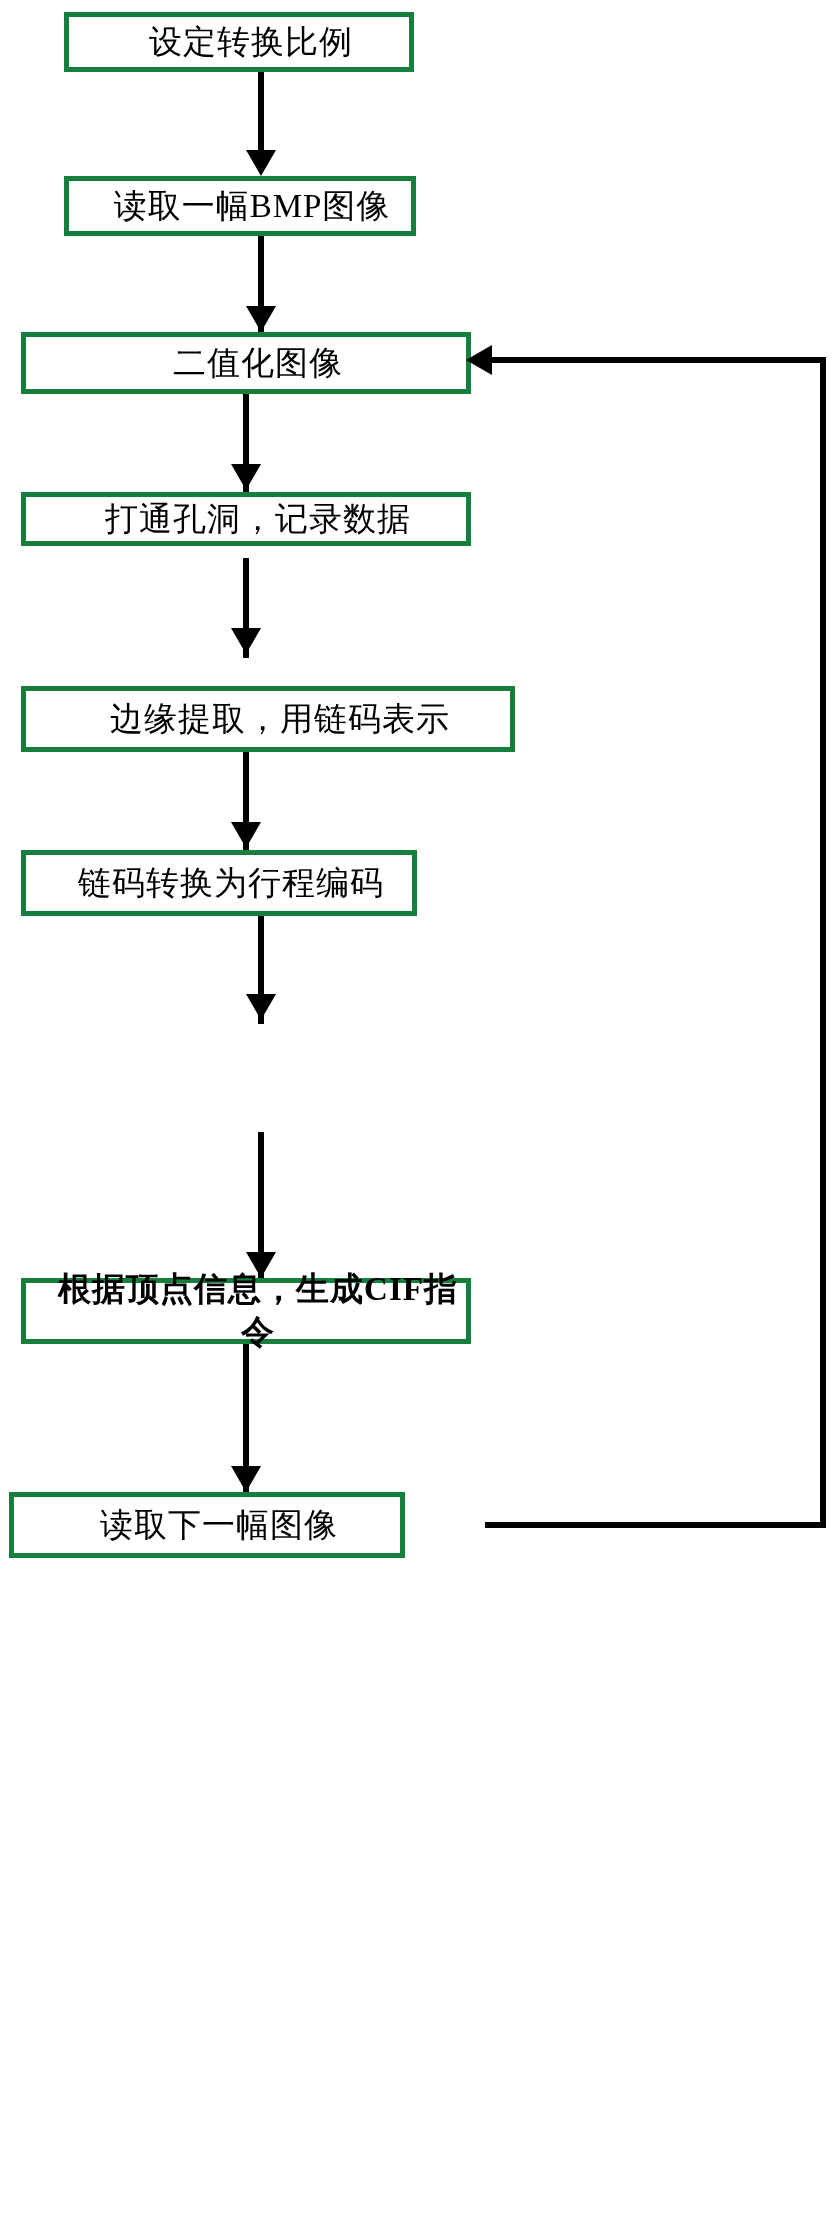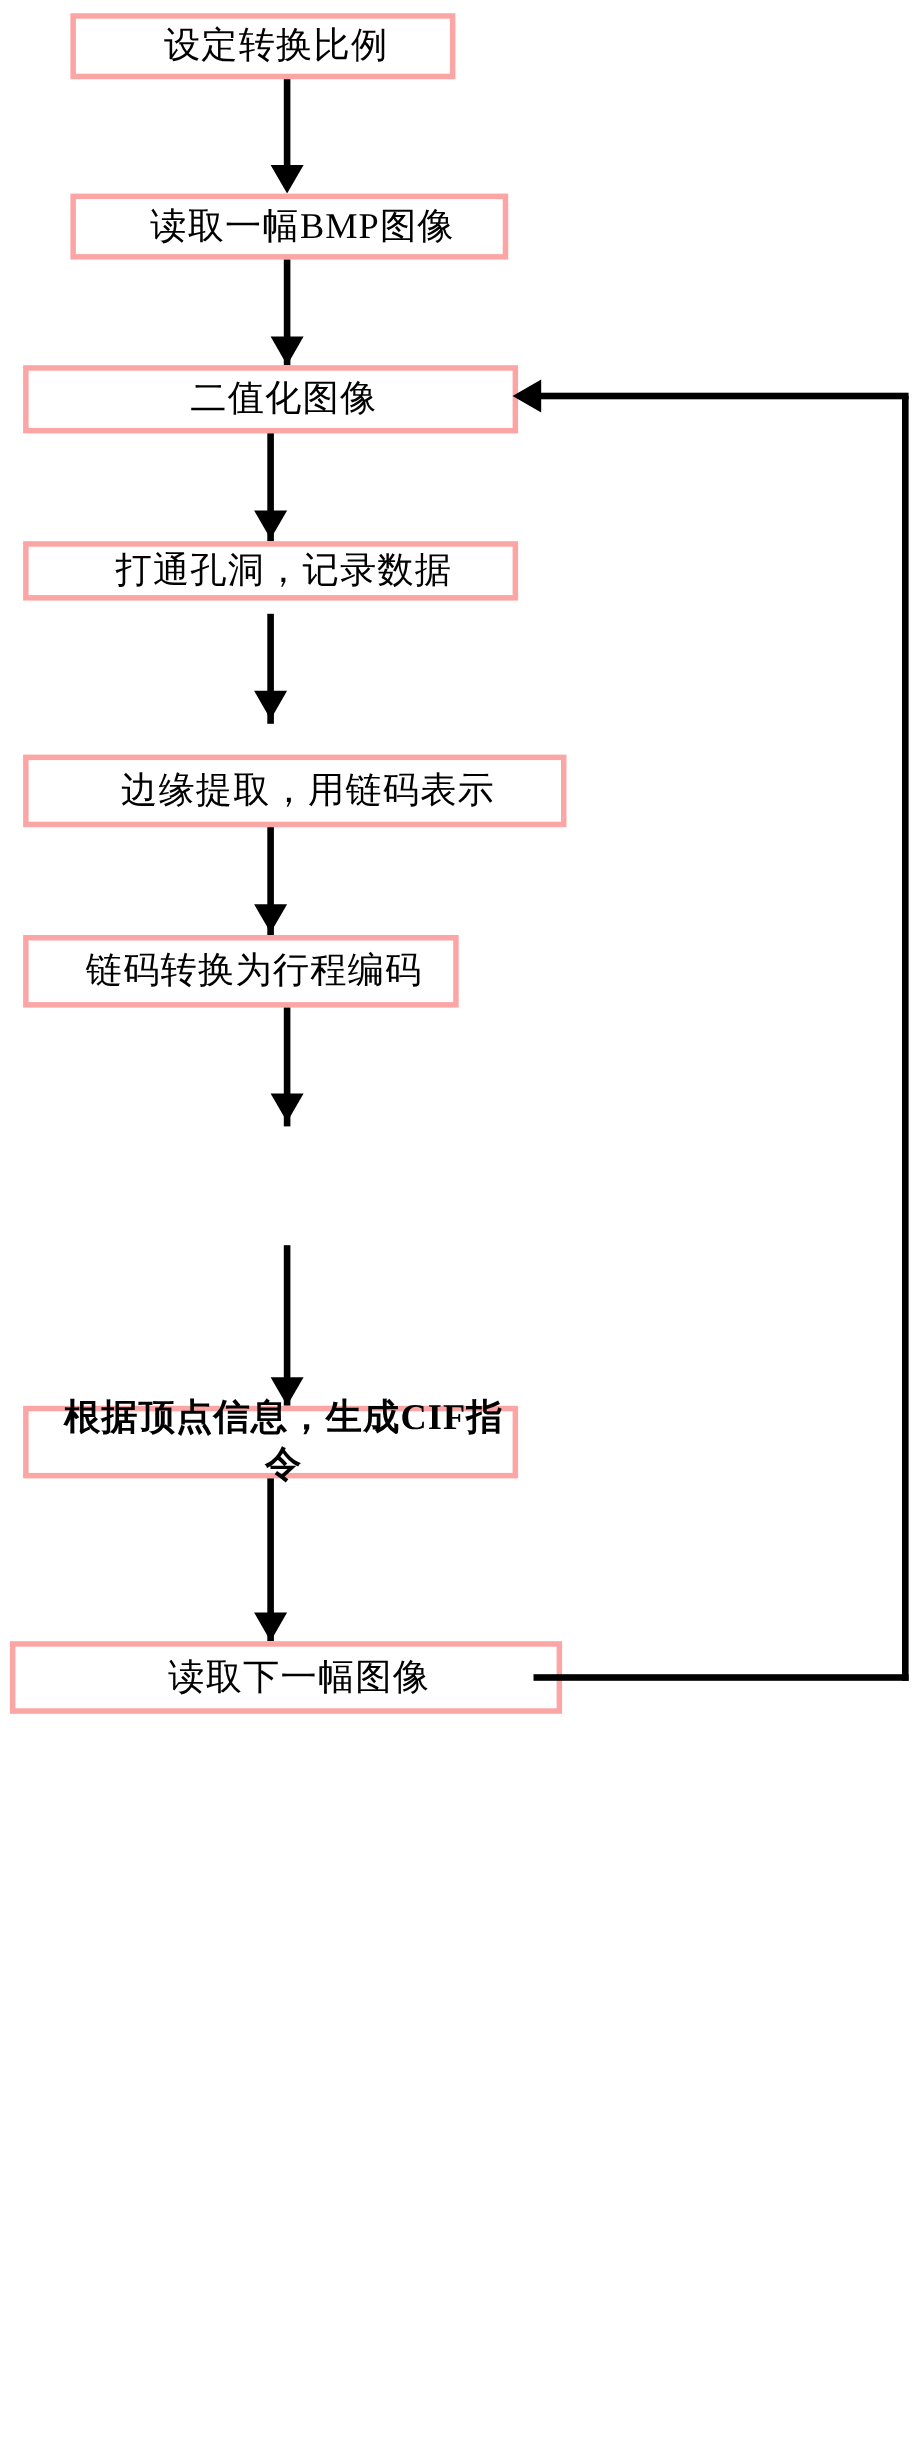--- a/index.html
+++ b/index.html
@@ -11,21 +11,21 @@
     position: relative;
     width: 840px;
     height: 2239px;
     background: #ffffff;
     font-family: "Liberation Serif", "DejaVu Serif", serif;
     overflow: hidden;
   }
   .node {
     position: absolute;
     box-sizing: border-box;
-    border: 5px solid #fca5a5;
+    border: 5px solid #15803d;
     background: #ffffff;
     display: flex;
     align-items: center;
     justify-content: center;
     text-align: center;
     color: #000000;
     font-size: 33px;
     line-height: 1.30;
     letter-spacing: 1px;
     padding-left: 24px;
@@ -71,21 +71,21 @@
 
 <div id="page">
 
   <div class="node" style="left:64px; top:12px; width:350px; height:60px;">
     <span class="label">设定转换比例</span>
   </div>
 
   <div class="vline" style="left:258px; top:72px; height:90px;"></div>
   <div class="arrow-down" style="left:246px; top:150px;"></div>
 
-  <div class="node" style="left:64px; top:176px; width:398px; height:60px;">
+  <div class="node" style="left:64px; top:176px; width:352px; height:60px;">
     <span class="label">读取一幅BMP图像</span>
   </div>
 
   <div class="vline" style="left:258px; top:236px; height:100px;"></div>
   <div class="arrow-down" style="left:246px; top:306px;"></div>
 
   <div class="node" style="left:21px; top:332px; width:450px; height:62px;">
     <span class="label">二值化图像</span>
   </div>
 
@@ -117,21 +117,21 @@
   <div class="vline" style="left:258px; top:1132px; height:146px;"></div>
   <div class="arrow-down" style="left:246px; top:1252px;"></div>
 
   <div class="node" style="left:21px; top:1278px; width:450px; height:66px;font-weight:bold;">
     <span class="label">根据顶点信息，生成CIF指令</span>
   </div>
 
   <div class="vline" style="left:243px; top:1344px; height:148px;"></div>
   <div class="arrow-down" style="left:231px; top:1466px;"></div>
 
-  <div class="node" style="left:9px; top:1492px; width:502px; height:66px;">
+  <div class="node" style="left:9px; top:1492px; width:396px; height:66px;">
     <span class="label">读取下一幅图像</span>
   </div>
 
   <div class="hline" style="left:485px; top:1522px; width:341px;"></div>
   <div class="vline" style="left:820px; top:360px; height:1168px;"></div>
   <div class="hline" style="left:490px; top:357px; width:336px;"></div>
   <div class="arrow-left" style="left:466px; top:345px;"></div>
 
 </div>
 

